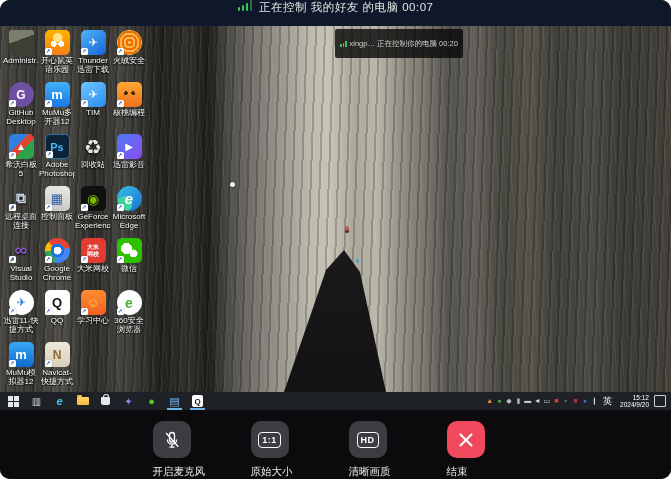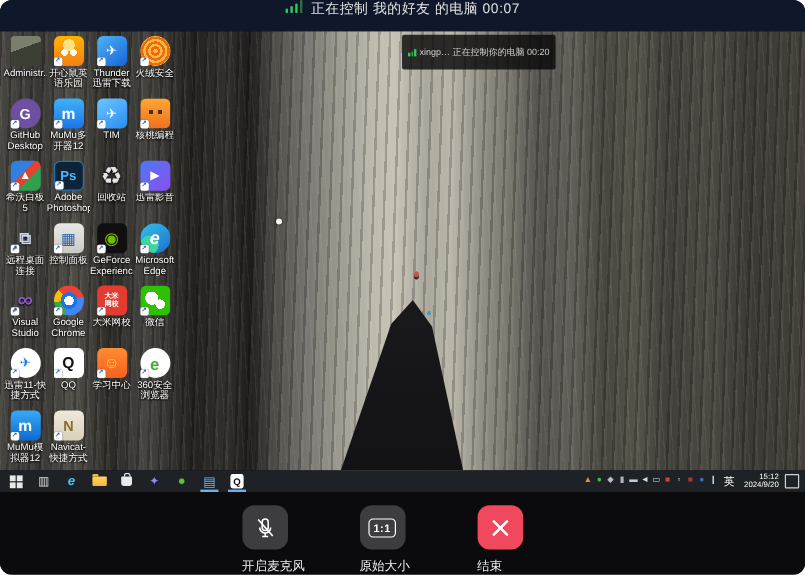--- a/index.html
+++ b/index.html
@@ -431,20 +431,26 @@
       </div>
       <div class="ctl-lbl">开启麦克风</div>
     </div>
     <div class="ctl">
       <div class="btn">
         <span class="badge">1:1</span>
       </div>
       <div class="ctl-lbl">原始大小</div>
     </div>
     <div class="ctl">
+      <div class="btn">
+        <span class="badge">HD</span>
+      </div>
+      <div class="ctl-lbl">清晰画质</div>
+    </div>
+    <div class="ctl">
       <div class="btn end">
         <svg width="16" height="16" viewBox="0 0 16 16">
           <line x1="2.5" y1="2.5" x2="13.5" y2="13.5" stroke="#ffffff" stroke-width="2.2" stroke-linecap="round"></line>
           <line x1="13.5" y1="2.5" x2="2.5" y2="13.5" stroke="#ffffff" stroke-width="2.2" stroke-linecap="round"></line>
         </svg>
       </div>
       <div class="ctl-lbl">结束</div>
     </div>
   </div>
 </div>

